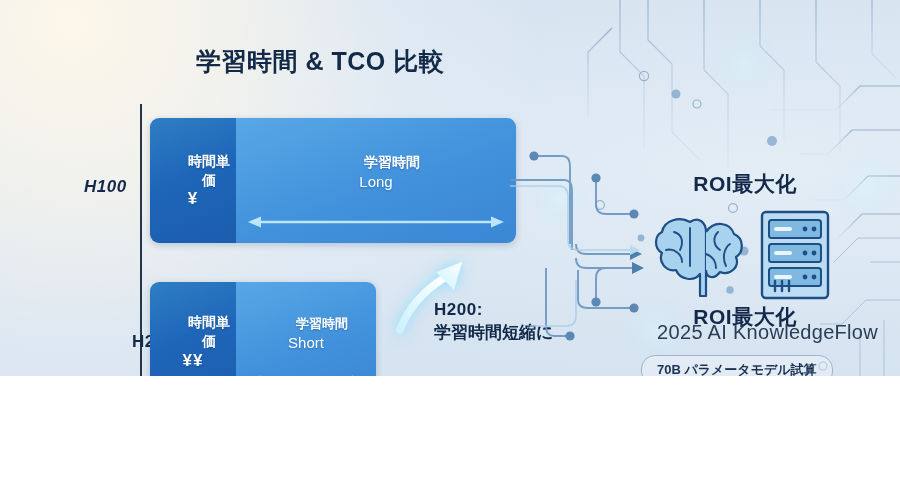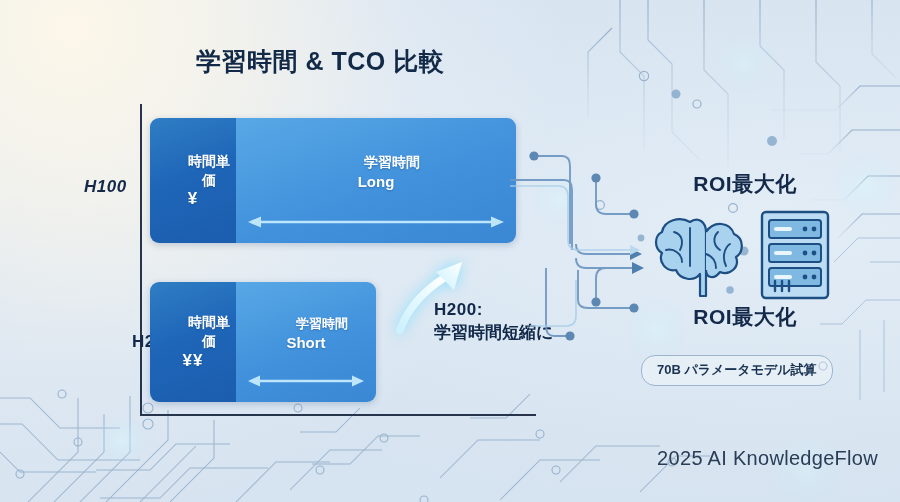--- a/index.html
+++ b/index.html
@@ -3,21 +3,21 @@
 <meta charset="utf-8">
 <style>
   html, body {
     margin: 0;
     padding: 0;
     background: #ffffff;
   }
   #slide {
     position: relative;
     width: 900px;
-    height: 502px;
+    height: 376px;
     overflow: hidden;
     font-family: "Liberation Sans", "DejaVu Sans", sans-serif;
     background:
       radial-gradient(circle at 8% 6%, rgba(253,247,233,0.98) 0%, rgba(250,246,236,0.75) 18%, rgba(244,246,249,0.25) 36%, rgba(0,0,0,0) 52%),
       radial-gradient(ellipse at 85% 45%, #e3edf6 0%, #dbe7f2 40%, #d6e3f0 70%),
       linear-gradient(135deg, #f4f2ec 0%, #e9eef4 35%, #dde8f2 70%, #d3e0ee 100%);
   }
 
   
   .bg-layer {
@@ -99,21 +99,21 @@
   .seg-label {
     font-size: 14px;
     font-weight: bold;
     line-height: 1.35;
     text-shadow: 0 1px 2px rgba(10,40,80,0.30);
     padding-left: 32px;
   }
   .seg-label.small { font-size: 13px; }
   .seg-sub {
     font-size: 15px;
-    font-weight: bold;
+    font-weight: normal;
     line-height: 1.3;
     text-shadow: 0 1px 2px rgba(10,40,80,0.30);
   }
   .seg-yen {
     font-size: 17px;
     font-weight: bold;
     letter-spacing: 1px;
     text-shadow: 0 1px 2px rgba(10,40,80,0.30);
   }
   .bar.h100 .seg-time .stack { margin-bottom: 16px; }

